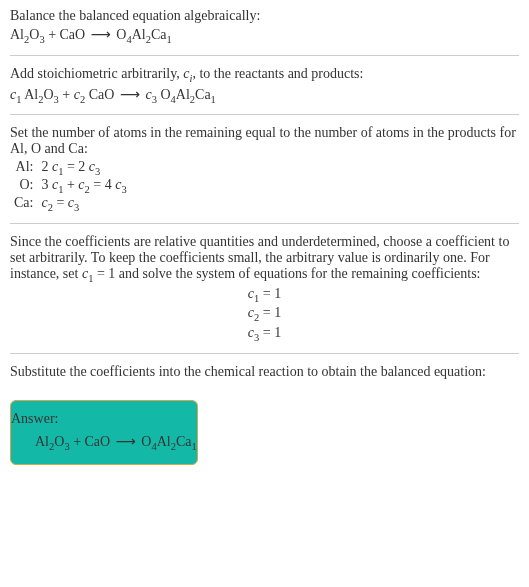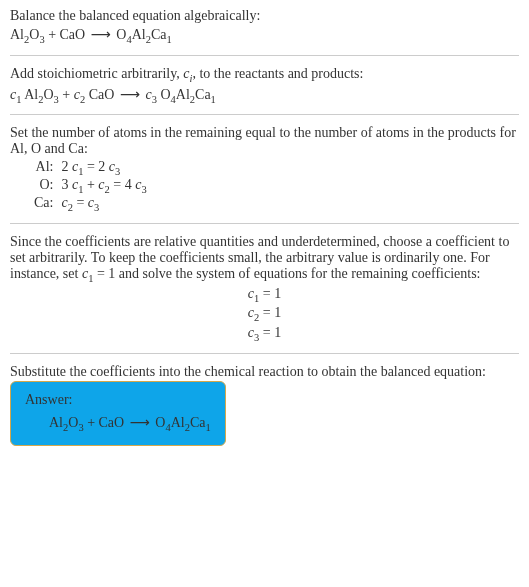--- a/index.html
+++ b/index.html
@@ -32,40 +32,39 @@
       font-style: italic;
       font-size: 0.75em;
       vertical-align: sub;
     }
     .italic {
       font-style: italic;
     }
     .atoms-table {
       border-collapse: collapse;
       margin-top: 2px;
-      margin-left: 20px;
     }
     .atoms-table td {
       padding: 0 4px;
       vertical-align: baseline;
     }
     .atoms-table td:first-child {
       text-align: right;
     }
     .coeffs {
       margin: 2px 0;
       text-align: center;
     }
     .answer-box {
       border: 1px solid #d4a84a;
-      background: #0ea5e9;
+      background: #14b8a6;
       border-radius: 6px;
-      padding: 10px 14px;
+      padding: 10px 0;
       display: inline-block;
-      margin-top: 1px;
+      margin-top: 20px;
     }
     .answer-label {
       margin-bottom: 6px;
     }
     .answer-eq {
       padding-left: 24px;
     }
     .arrow {
       padding: 0 2px;
     }

